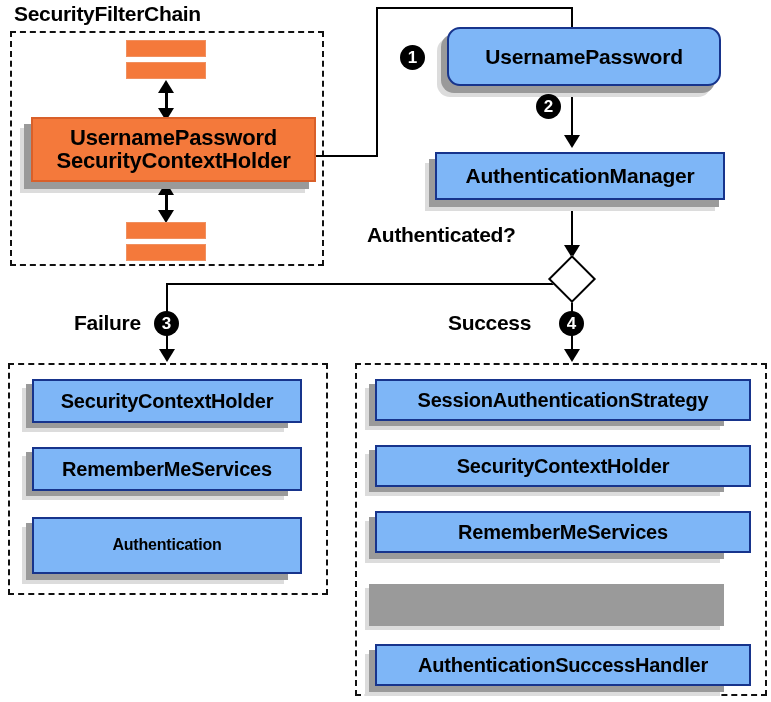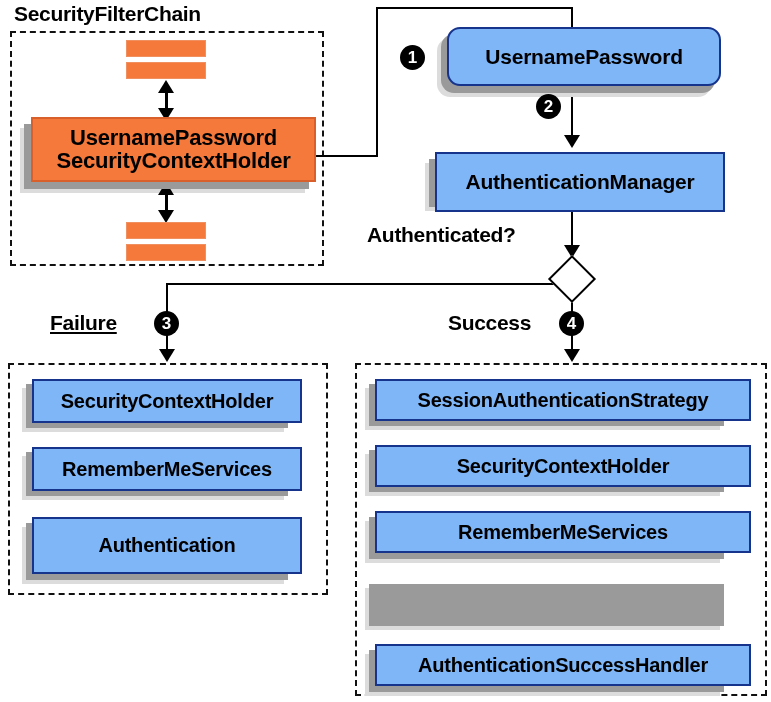--- a/index.html
+++ b/index.html
@@ -181,36 +181,36 @@
   </div>
 
   <div class="abs line-v thin" style="left:571px; top:86px; width:2px; height:58px;"></div>
   <div class="abs arrow-down" style="left:564px; top:135px;"></div>
   <div class="abs badge" style="left:536px; top:94px;">
     <span>2</span>
   </div>
 
   <div class="abs shadow-light" style="left:425px; top:163px; width:290px; height:48px;"></div>
   <div class="abs shadow-dark" style="left:429px; top:159px; width:290px; height:48px;"></div>
-  <div class="abs node blue" style="left:435px; top:152px; width:290px; height:60px; font-size:21px;">
+  <div class="abs node blue" style="left:435px; top:152px; width:290px; height:48px; font-size:21px;">
     <span>AuthenticationManager</span>
   </div>
 
   <div class="abs line-v thin" style="left:571px; top:200px; width:2px; height:54px;"></div>
   <div class="abs arrow-down" style="left:564px; top:245px;"></div>
 
   <div class="abs label" style="left:367px; top:223px;">Authenticated?</div>
 
   <div class="abs diamond" style="left:555px; top:262px;"></div>
 
   <div class="abs line-h thin" style="left:166px; top:283px; width:392px; height:2px;"></div>
   <div class="abs line-v thin" style="left:166px; top:283px; width:2px; height:75px;"></div>
   <div class="abs arrow-down" style="left:159px; top:349px;"></div>
 
-  <div class="abs label" style="left:50px; top:311px;text-decoration:underline;">Failure</div>
+  <div class="abs label" style="left:74px; top:311px;">Failure</div>
   <div class="abs badge" style="left:154px; top:311px;">
     <span>3</span>
   </div>
 
   <div class="abs line-v thin" style="left:571px; top:296px; width:2px; height:62px;"></div>
   <div class="abs arrow-down" style="left:564px; top:349px;"></div>
 
   <div class="abs label" style="left:448px; top:311px;">Success</div>
   <div class="abs badge" style="left:559px; top:311px;">
     <span>4</span>
@@ -225,21 +225,21 @@
   </div>
 
   <div class="abs shadow-light" style="left:22px; top:456px; width:262px; height:44px;"></div>
   <div class="abs shadow-dark" style="left:26px; top:452px; width:262px; height:44px;"></div>
   <div class="abs node blue" style="left:32px; top:447px; width:270px; height:44px; font-size:20px;">
     <span>RememberMeServices</span>
   </div>
 
   <div class="abs shadow-light" style="left:22px; top:527px; width:262px; height:57px;"></div>
   <div class="abs shadow-dark" style="left:26px; top:523px; width:262px; height:57px;"></div>
-  <div class="abs node blue" style="left:32px; top:517px; width:270px; height:57px; font-size:20px;">
+  <div class="abs node blue" style="left:32px; top:517px; width:270px; height:57px; font-size:16px;">
     <span>
       <span>Authentication</span><br>
     </span>
   </div>
 
   <div class="abs group-box" style="left:355px; top:363px; width:412px; height:333px;"></div>
 
   <div class="abs shadow-light" style="left:365px; top:388px; width:355px; height:42px;"></div>
   <div class="abs shadow-dark" style="left:369px; top:384px; width:355px; height:42px;"></div>
   <div class="abs node blue" style="left:375px; top:379px; width:376px; height:42px; font-size:20px;">

